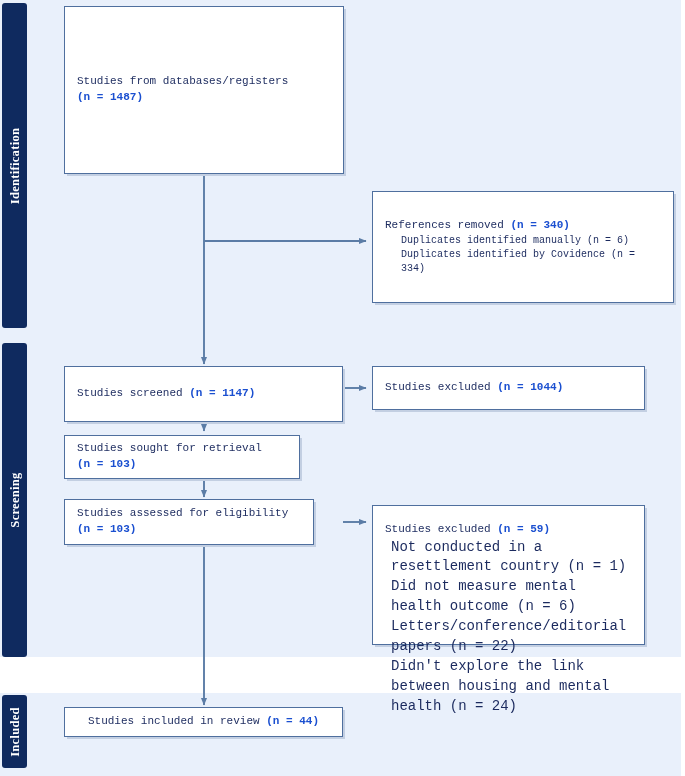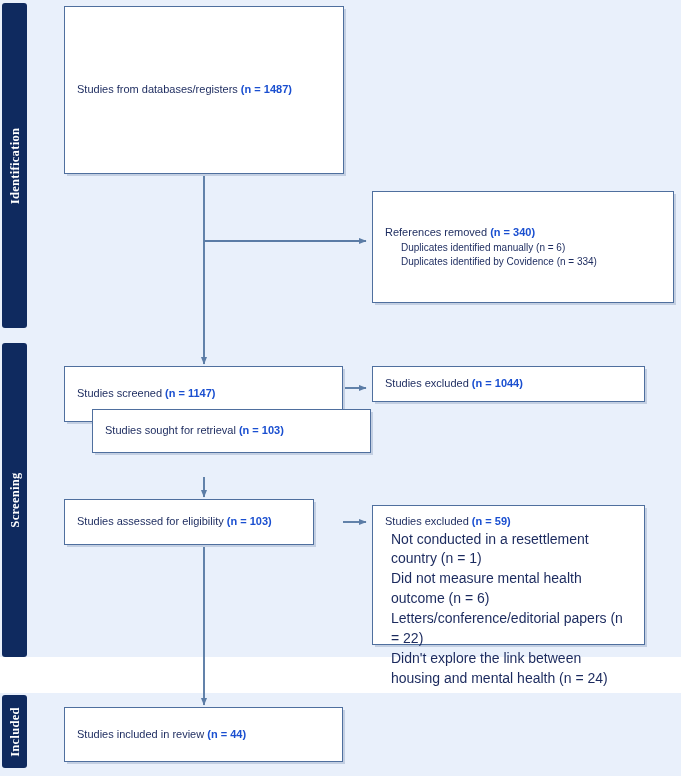--- a/index.html
+++ b/index.html
@@ -35,36 +35,36 @@
   .box{
     position:absolute;background:#ffffff;
     border:1.4px solid #4f6f9e;
     box-shadow:2.5px 2.5px 0 -0.5px #c3cfe2;
     box-sizing:border-box;
     display:flex;align-items:center;
     padding:0 12px;
   }
   .box-text{
     font-size:11px;line-height:1.42;color:#1b2a5e;
-    font-family:Liberation Sans, sans-serif;
+    font-family:Liberation Mono, monospace;
   }
   .nb{color:#1a4fd0;font-weight:bold;white-space:nowrap;}
   .sub{display:block;padding-left:16px;font-size:10px;color:#1b2a5e;}
   .sub-flush{display:block;padding-left:6px;font-size:14px;color:#1b2a5e;}
 
   
   #box-databases       {left:64px; top:6px;   width:280px;height:168px;}
   #box-refs-removed    {left:372px;top:191px; width:302px;height:112px;}
   #box-screened        {left:64px; top:366px; width:279px;height:56px;}
-  #box-excl-screened   {left:372px;top:366px; width:273px;height:36px;}
-  #box-retrieval       {left:64px; top:409px; width:279px;height:44px;margin-left:28px;}
+  #box-excl-screened   {left:372px;top:366px; width:273px;height:44px;}
+  #box-retrieval       {left:64px; top:435px; width:236px;height:44px;}
   #box-eligibility     {left:64px; top:499px; width:250px;height:46px;}
   #box-excl-eligibility{left:372px;top:505px; width:273px;height:140px;
-                        align-items:flex-start;padding-top:8px;}
-  #box-included        {left:64px; top:707px; width:279px;height:55px;}
+                        align-items:flex-start;padding-top:16px;}
+  #box-included        {left:64px; top:707px; width:279px;height:30px;justify-content:center;}
 
   
   #connectors{position:absolute;left:0;top:0;width:685px;height:776px;
               pointer-events:none;}
 </style>
 </head>
 <body>
 
 <div id="diagram">
 

